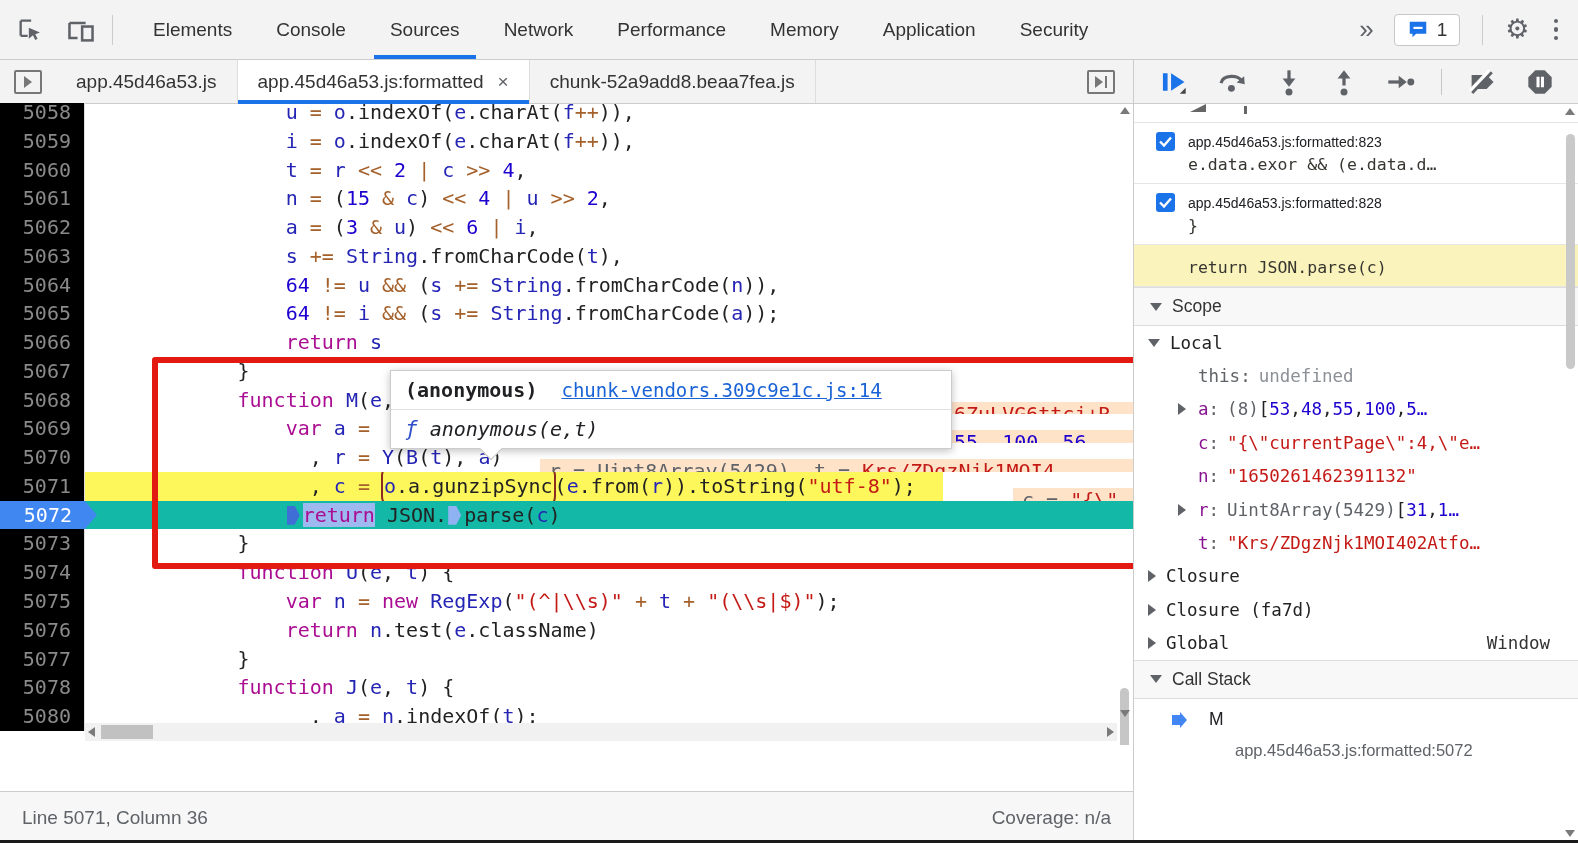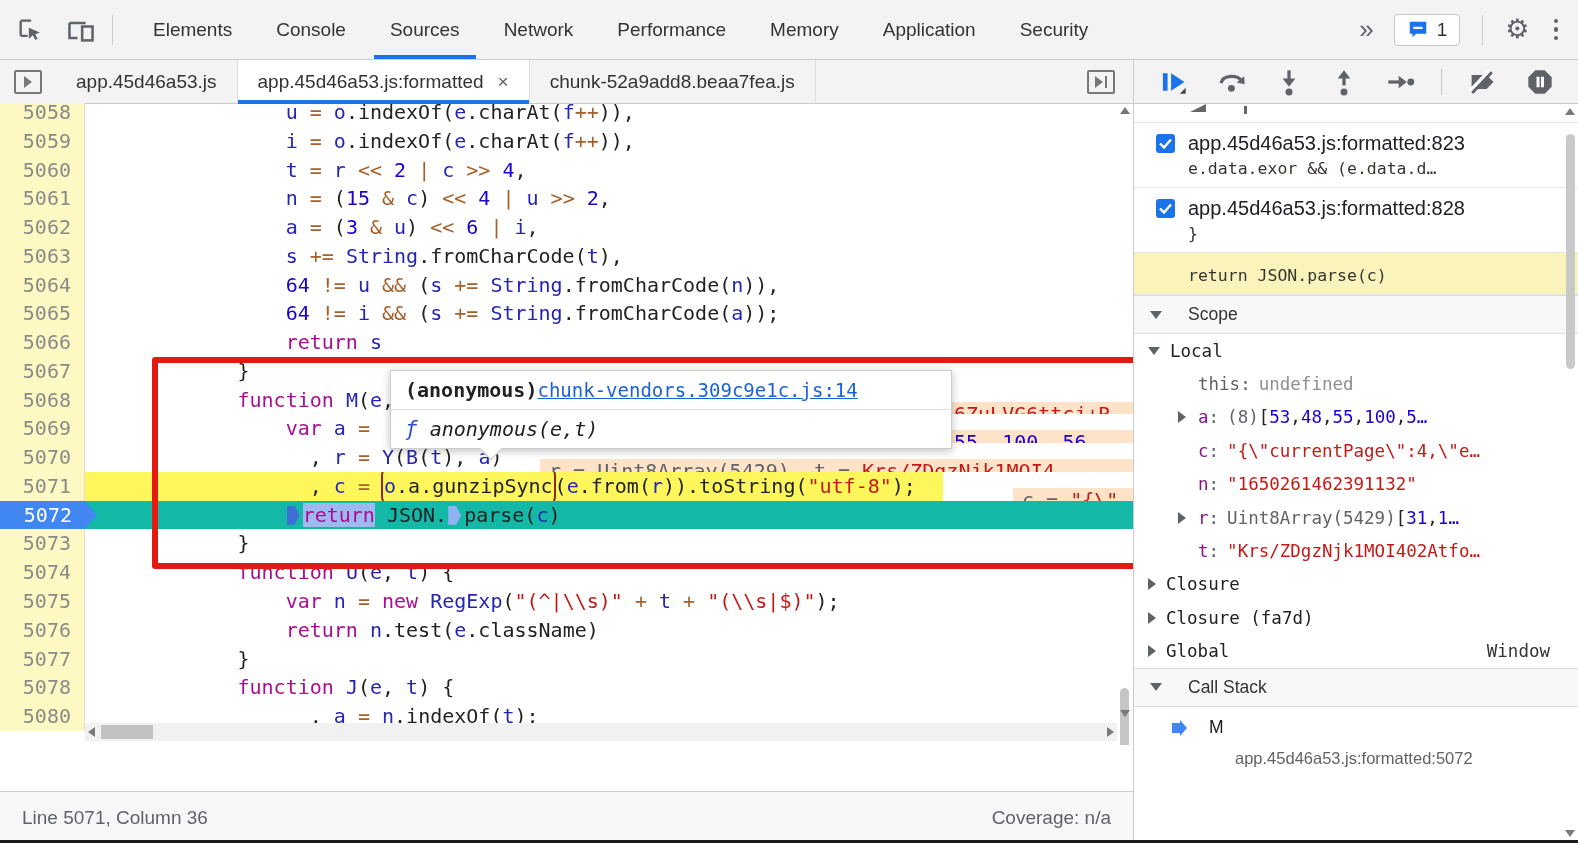--- a/index.html
+++ b/index.html
@@ -35,42 +35,42 @@
   .file-tab{display:flex;align-items:center;padding:0 20px;font-size:19px;color:#333;border-right:1px solid #ddd;position:relative;white-space:nowrap;}
   .file-tab.active{background:#fff;}
   .file-tab.active::after{content:"";position:absolute;left:0;right:0;bottom:-1px;height:4px;background:#1a73e8;}
   .file-tab .close{margin-left:14px;font-size:19px;color:#5f6368;}
   .strip-right{margin-left:auto;display:flex;align-items:center;padding-right:18px;}
 
   
   .editor{position:absolute;top:43px;left:0;right:0;height:642px;overflow:hidden;}
   .lines{position:absolute;top:-5px;left:0;right:0;}
   .line{display:flex;height:28.78px;line-height:28.78px;font-family:"DejaVu Sans Mono",monospace;font-size:20px;position:relative;}
-  .ln{width:85px;flex:none;text-align:right;padding-right:13px;box-sizing:border-box;color:#8a8a8a;background:#fef9c3;border-right:1px solid #ddd;position:relative;z-index:2;}
+  .ln{width:85px;flex:none;text-align:right;padding-right:13px;box-sizing:border-box;color:#8a8a8a;background:#000000;border-right:1px solid #ddd;position:relative;z-index:2;}
   .code{flex:1;padding-left:8px;white-space:pre;overflow:hidden;position:relative;color:#222;}
   .c-p{color:#222}.c-v{color:#2525b5}.c-k{color:#aa0d91}.c-n{color:#1c00cf}
   .c-s{color:#c41a16}.c-o{color:#a5612b}.c-g{color:#5f6368}.c-u{color:#8b9096}
   .line.bp-line .code{background:linear-gradient(to right,#fdf75b 0,#fdf75b 858px,transparent 858px);}
   .line.exec{box-shadow:inset 0 1.5px 0 #6e96dd, inset 0 -1.5px 0 #6e96dd;}
   .line.exec .code{background:#14b8a6;}
   .line.exec .ln{background:#4187f2;color:#fff;border-right:0;}
   .line.exec .ln::after{content:"";position:absolute;left:85px;top:0;width:0;height:0;
      border-left:12px solid #4187f2;border-top:14.4px solid transparent;border-bottom:14.4px solid transparent;z-index:3;}
   .seg-sel{background:#9db9ef;}
   .mk1,.mk2{display:inline-block;width:13px;height:19px;vertical-align:-3px;margin:0 3px 0 1px;
      clip-path:polygon(0 0,8px 0,13px 50%,8px 100%,0 100%);}
   .mk1{background:#3f6fd6}.mk2{background:#8fb3f2}
   .bx{border:2px solid #8c2b20;border-radius:14px;padding:10px 1px;margin:8px -1px;}
   .inline-eval{position:absolute;top:16px;height:25px;line-height:25px;background:#ffe3c9;padding:0 9px;white-space:pre;overflow:hidden;box-sizing:border-box;color:#444;}
 
   
   .red-box{position:absolute;left:152px;top:254px;width:975px;height:200px;border:6px solid #e21a12;border-radius:3px;z-index:50;pointer-events:none;}
   .tooltip{position:absolute;left:390px;top:267px;width:560px;background:#fff;border:1px solid #ccc;
      box-shadow:0 2px 8px rgba(0,0,0,.25);z-index:40;}
-  .tooltip .row1{display:flex;align-items:baseline;padding:7px 14px;border-bottom:1px solid #e0e0e0;}
+  .tooltip .row1{display:flex;align-items:baseline;gap:24px;padding:7px 14px;border-bottom:1px solid #e0e0e0;}
   .tooltip .fn-name{font-weight:bold;font-size:20px;color:#202124;font-family:"DejaVu Sans Mono",monospace;}
   .tooltip .fn-link{font-size:19px;color:#1a63d6;text-decoration:underline;font-family:"DejaVu Sans Mono",monospace;}
   .tooltip .row2{padding:7px 14px;font-style:italic;font-family:"DejaVu Sans Mono",monospace;font-size:20px;color:#202124;display:flex;gap:12px;align-items:baseline;}
   .tooltip .fglyph{color:#3050c8;font-size:21px;}
   .tooltip .caret{position:absolute;left:92px;bottom:-9px;width:15px;height:15px;background:#fff;transform:rotate(45deg);
      border-right:1px solid #c4c4c4;border-bottom:1px solid #c4c4c4;}
 
   
   .hscroll{position:absolute;left:85px;right:16px;bottom:4px;height:18px;background:#f1f1f1;z-index:6;display:flex;align-items:center;}
   .hscroll .thumb{position:absolute;left:16px;width:52px;top:2px;bottom:2px;background:#c1c1c1;}
@@ -91,24 +91,24 @@
   .dbg-toolbar{height:43px;background:#f3f3f3;border-bottom:1px solid #ccc;display:flex;align-items:center;padding-left:26px;gap:29px;}
   .dbg-toolbar .sep{width:1px;height:26px;background:#c6c6c6;margin:0 -4px;}
   .side-content{position:relative;height:739px;overflow:hidden;}
   .sliver{height:18px;border-bottom:1px solid #e4e4e4;position:relative;}
   .sliver .frag1{position:absolute;left:56px;top:0;width:16px;height:8px;background:#666;clip-path:polygon(0 100%,100% 0,100% 100%);}
   .sliver .frag2{position:absolute;left:110px;top:2px;width:3px;height:8px;background:#666;}
   .bp-entry{padding:9px 12px 9px 22px;border-bottom:1px solid #e6e6e6;position:relative;}
   .bp-entry.hl{background:#faf3bc;}
   .bp-row{display:flex;align-items:center;gap:13px;}
   .checkbox{width:19px;height:19px;border-radius:3px;background:#1a73e8;flex:none;display:flex;align-items:center;justify-content:center;}
-  .bp-file{font-size:20px;color:#202124;white-space:nowrap;overflow:hidden;}
+  .bp-file{font-size:14px;color:#202124;white-space:nowrap;overflow:hidden;}
   .bp-code{font-family:"DejaVu Sans Mono",monospace;font-size:16.5px;color:#37352f;margin:4px 0 0 32px;white-space:nowrap;overflow:hidden;}
   .sect-header{height:37px;background:#f8f8f8;border-bottom:1px solid #ddd;border-top:1px solid #ddd;
-     display:flex;align-items:center;padding-left:16px;font-size:17.5px;color:#333;gap:26px;}
+     display:flex;align-items:center;padding-left:16px;font-size:17.5px;color:#333;gap:10px;}
   .tri-down{width:0;height:0;border-left:6px solid transparent;border-right:6px solid transparent;border-top:8px solid #5f6368;}
   .tri-right{width:0;height:0;border-top:6px solid transparent;border-bottom:6px solid transparent;border-left:8px solid #5f6368;}
   .scope-group{font-family:"DejaVu Sans Mono",monospace;font-size:17.5px;color:#222;}
   .scope-row{height:33.4px;display:flex;align-items:center;padding-left:14px;gap:10px;white-space:nowrap;overflow:hidden;}
   .scope-row.var{padding-left:64px;gap:0;}
   .scope-row.var .tri-right{position:absolute;left:44px;}
   .scope-row{position:relative;}
   .vname{color:#881391;}
   .vname.gray{color:#5f6368;}
   .vcolon{color:#5f6368;margin-right:8px;}

